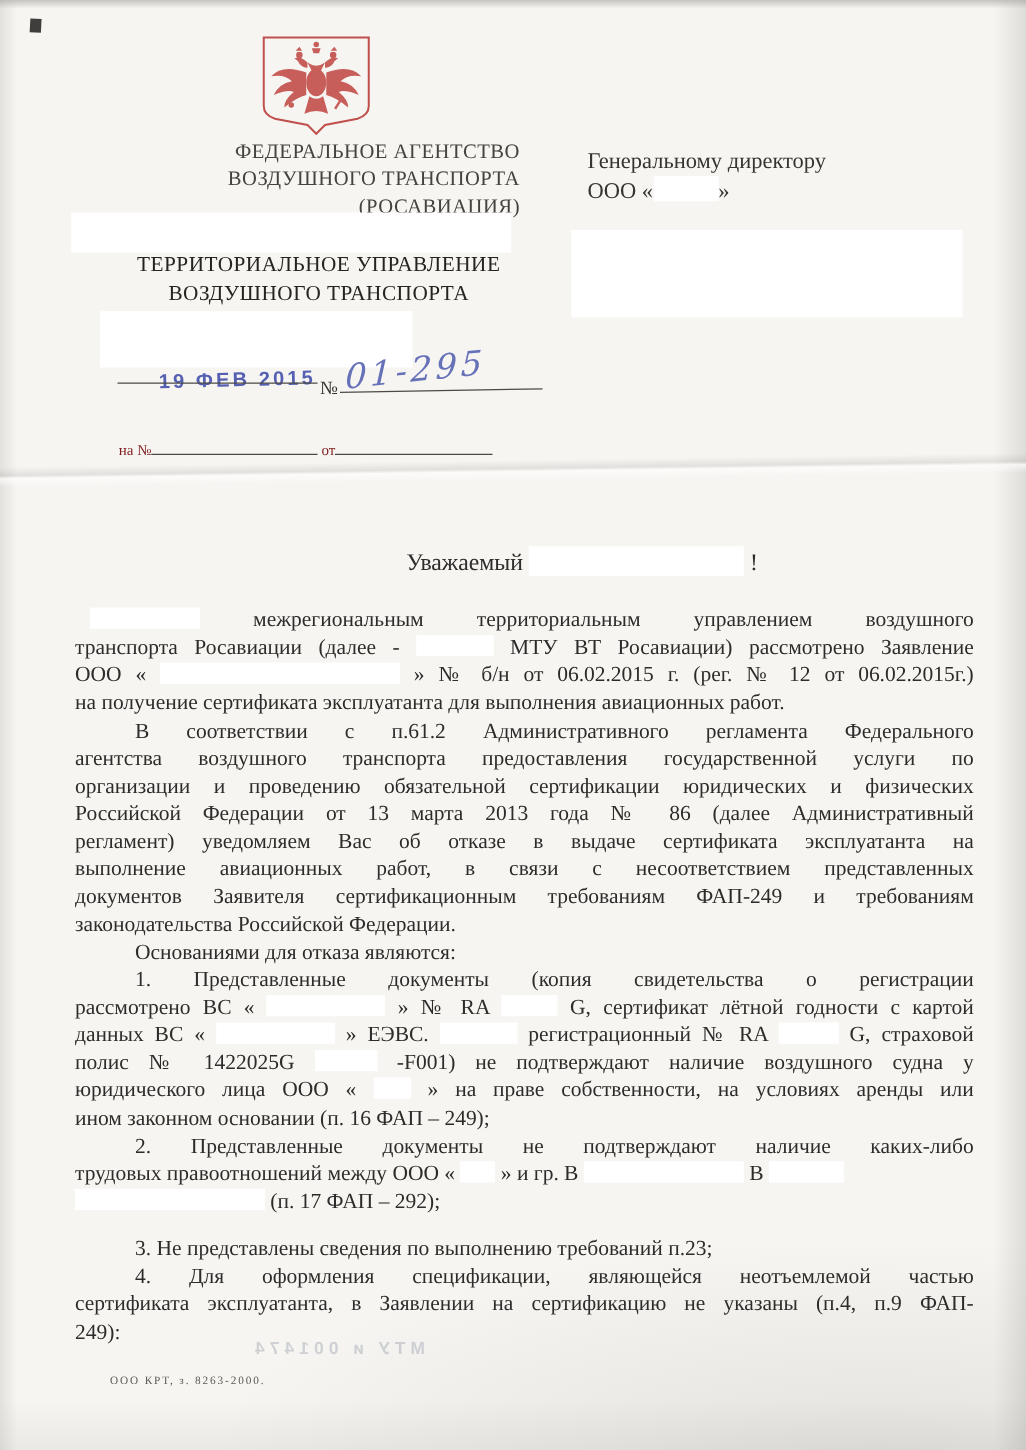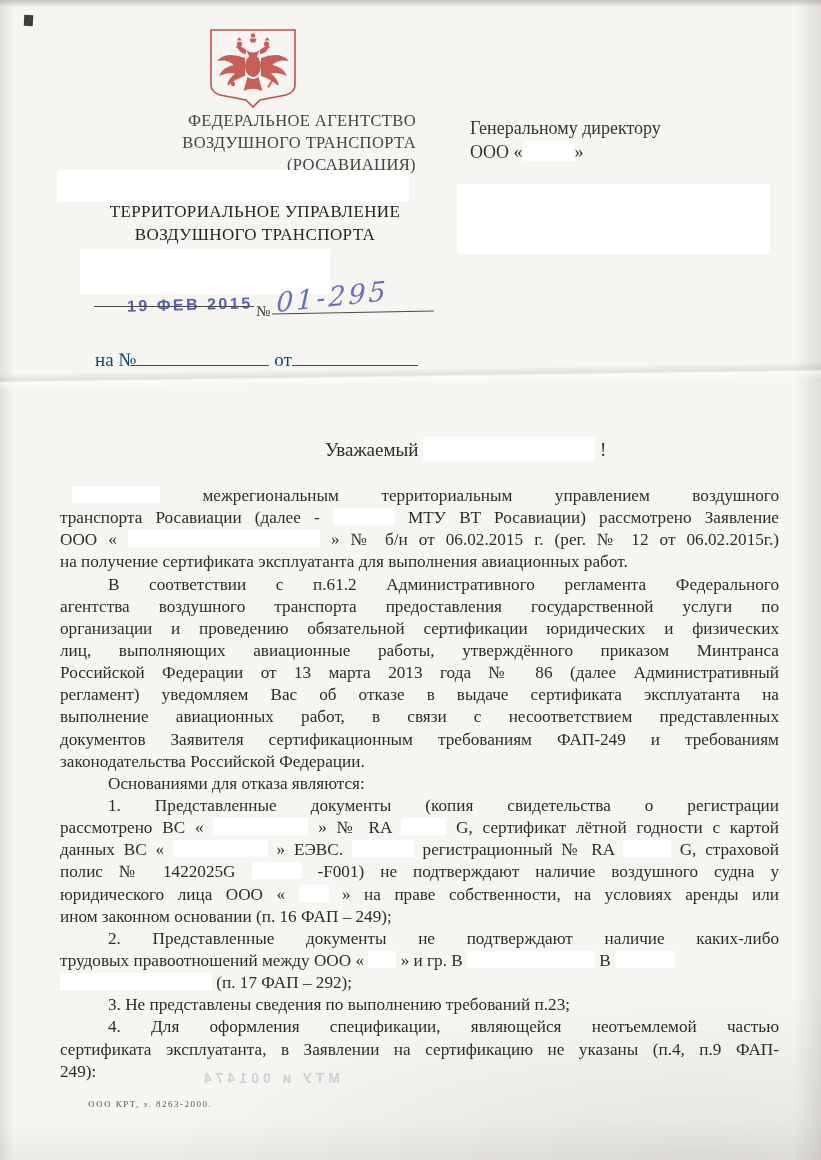--- a/index.html
+++ b/index.html
@@ -57,21 +57,21 @@
   .rule{position:absolute;border-bottom:1.4px solid #4c4a47;}
   .rule-1{left:94px;top:306px;width:160px;}
   .rule-2{left:272px;top:312px;width:162px;transform:rotate(-1deg);}
   .no-label{position:absolute;left:256px;top:303px;font-size:15px;color:#36342f;}
   .handwriting{
     position:absolute;left:276px;top:281px;
     font-family:"DejaVu Serif", serif;font-style:italic;
     font-size:27px;color:#6671b8;letter-spacing:3px;
     transform:rotate(-6deg) skewX(-8deg);white-space:nowrap;
   }
-  .refline{position:absolute;left:95px;top:349px;font-size:19px;color:#0c4a6e;white-space:nowrap;}
+  .refline{position:absolute;left:95px;top:349px;font-size:12px;color:#7f1d1d;white-space:nowrap;}
   .refline .u{display:inline-block;border-bottom:1.2px solid #4c4a47;height:14px;}
   .u-na{width:133px;}
   .u-ot{width:126px;}
 
   .salutation{position:absolute;left:325px;top:437px;font-size:19px;color:#2e2d2b;white-space:nowrap;}
   .sal-redact{width:172px;height:24px;vertical-align:-5px;}
 
   .body-text{
     position:absolute;left:60px;top:485px;width:719px;
     font-size:17.2px;color:#2d2c2a;
@@ -166,37 +166,36 @@
     </div>
 
     <div class="body-text">
         <div class="bline just" style="text-indent: 12px;"><span class="redact-inline" style="width: 88px;"></span> <span> межрегиональным территориальным управлением воздушного</span> </div>
         <div class="bline just"><span>транспорта Росавиации (далее - </span> <span class="redact-inline" style="width: 62px;"></span> <span> МТУ ВТ Росавиации) рассмотрено Заявление</span> </div>
         <div class="bline just"><span>ООО «</span> <span class="redact-inline" style="width: 192px;"></span> <span>» № б/н от 06.02.2015 г. (рег. № 12 от 06.02.2015г.)</span> </div>
         <div class="bline"><span>на получение сертификата эксплуатанта для выполнения авиационных работ.</span> </div>
         <div class="bline just" style="text-indent: 48px;"><span>В соответствии с п.61.2 Административного регламента Федерального</span> </div>
         <div class="bline just"><span>агентства воздушного транспорта предоставления государственной услуги по</span> </div>
         <div class="bline just"><span>организации и проведению обязательной сертификации юридических и физических</span> </div>
-        <div class="bline just"><span>лиц, выполняющих авиационные работы, утверждённого приказом Минтранса</span> </div>
         <div class="bline just"><span>Российской Федерации от 13 марта 2013 года № 86 (далее Административный</span> </div>
         <div class="bline just"><span>регламент) уведомляем Вас об отказе в выдаче сертификата эксплуатанта на</span> </div>
         <div class="bline just"><span>выполнение авиационных работ, в связи с несоответствием представленных</span> </div>
         <div class="bline just"><span>документов Заявителя сертификационным требованиям ФАП-249 и требованиям</span> </div>
         <div class="bline"><span>законодательства Российской Федерации.</span> </div>
         <div class="bline" style="text-indent: 48px;"><span>Основаниями для отказа являются:</span> </div>
         <div class="bline just" style="text-indent: 48px;"><span>1. Представленные документы (копия свидетельства о регистрации</span> </div>
         <div class="bline just"><span>рассмотрено ВС «</span> <span class="redact-inline" style="width: 95px;"></span> <span>» № RA</span> <span class="redact-inline" style="width: 45px;"></span> <span>G, сертификат лётной годности с картой</span> </div>
         <div class="bline just"><span>данных ВС «</span> <span class="redact-inline" style="width: 95px;"></span> <span>» ЕЭВС.</span> <span class="redact-inline" style="width: 62px;"></span> <span>регистрационный № RA</span> <span class="redact-inline" style="width: 48px;"></span> <span>G, страховой</span> </div>
         <div class="bline just"><span>полис № 1422025G</span> <span class="redact-inline" style="width: 50px;"></span> <span>-F001) не подтверждают наличие воздушного судна у</span> </div>
         <div class="bline just"><span>юридического лица ООО «</span> <span class="redact-inline" style="width: 30px;"></span> <span>» на праве собственности, на условиях аренды или</span> </div>
         <div class="bline"><span>ином законном основании (п. 16 ФАП – 249);</span> </div>
         <div class="bline just" style="text-indent: 48px;"><span>2.  Представленные документы не подтверждают наличие каких-либо</span> </div>
         <div class="bline"><span>трудовых правоотношений между ООО «</span> <span class="redact-inline" style="width: 28px;"></span> <span>» и гр. В</span> <span class="redact-inline" style="width: 128px;"></span> <span>В</span> <span class="redact-inline" style="width: 60px;"></span> </div>
         <div class="bline"><span class="redact-inline" style="width: 152px;"></span> <span> (п. 17 ФАП – 292);</span> </div>
-        <div class="bline" style="text-indent: 48px;"><span>3. Не представлены сведения по выполнению требований п.23;</span> </div>
+        <div class="bline" style="text-indent: 48px; margin-top: 16px;"><span>3. Не представлены сведения по выполнению требований п.23;</span> </div>
         <div class="bline just" style="text-indent: 48px;"><span>4. Для оформления спецификации, являющейся неотъемлемой частью</span> </div>
         <div class="bline just"><span>сертификата эксплуатанта, в Заявлении на сертификацию не указаны (п.4, п.9 ФАП-</span> </div>
         <div class="bline"><span>249):</span> </div>
       </div>
 
     <div class="mirror-stamp">МТУ и 001474</div>
     <div class="footer-print">ООО КРТ,  з. 8263-2000.</div>
 
   </div>
 </div>

